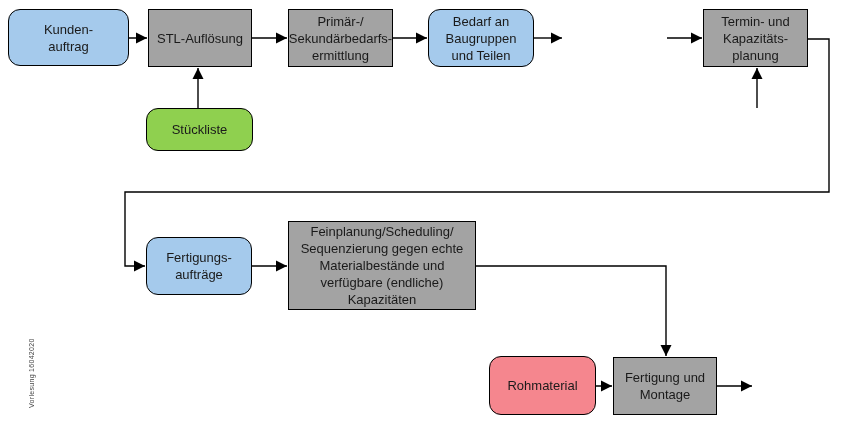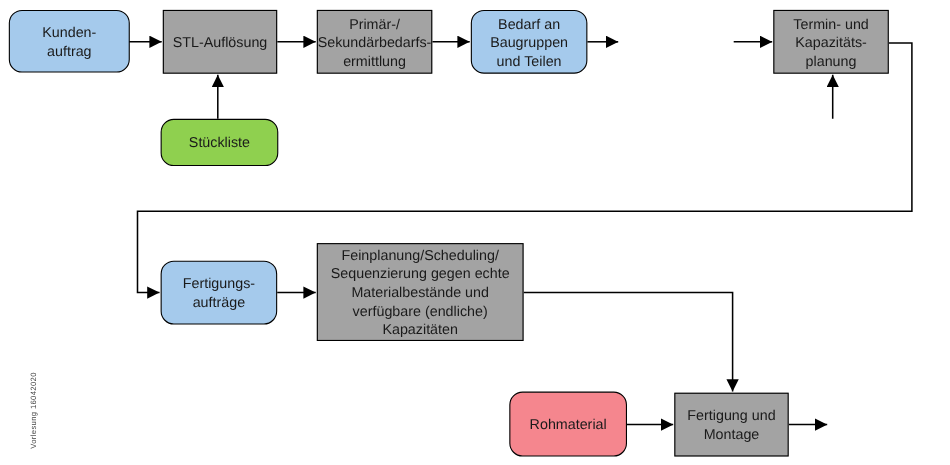--- a/index.html
+++ b/index.html
@@ -31,21 +31,21 @@
     text-align: center;
     font-size: 13px;
     line-height: 17px;
     color: #1a1a1a;
     white-space: pre-line;
   }
   .rounded { border-radius: 12px; }
   .blue   { background: #A5CAEC; }
   .yellow { background: #a3a3a3; }
   .green  { background: #8FD04F; }
-  .red    { background: #F5868E; }
+  .red    { background: #F5868E; margin-left: 26px; }
   .watermark {
     position: absolute;
     left: 28px;
     top: 408px;
     transform: rotate(-90deg);
     transform-origin: 0 0;
     font-size: 7px;
     letter-spacing: 0.3px;
     color: #444444;
     white-space: nowrap;
@@ -71,21 +71,21 @@
       <path d="M198,108 V68" marker-end="url(#arrow)"></path>
       <path d="M757,108 V68" marker-end="url(#arrow)"></path>
       <path d="M808,39 H829 V192 H125 V266 H145" marker-end="url(#arrow)"></path>
       <path d="M252,266 H287" marker-end="url(#arrow)"></path>
       <path d="M476,266 H666 V356" marker-end="url(#arrow)"></path>
       <path d="M570,386 H612" marker-end="url(#arrow)"></path>
       <path d="M717,386 H752" marker-end="url(#arrow)"></path>
     </g>
   </svg>
 
-  <div class="node blue rounded" style="left:8px;top:9px;width:110px;height:57px">
+  <div class="node blue rounded" style="left:8px;top:9px;width:121px;height:57px">
     <span>Kunden-
 auftrag</span>
   </div>
 
   <div class="node yellow" style="left:148px;top:9px;width:104px;height:58px">
     <span>STL-Auflösung</span>
   </div>
 
   <div class="node yellow" style="left:288px;top:9px;width:105px;height:58px">
     <span>Primär-/

